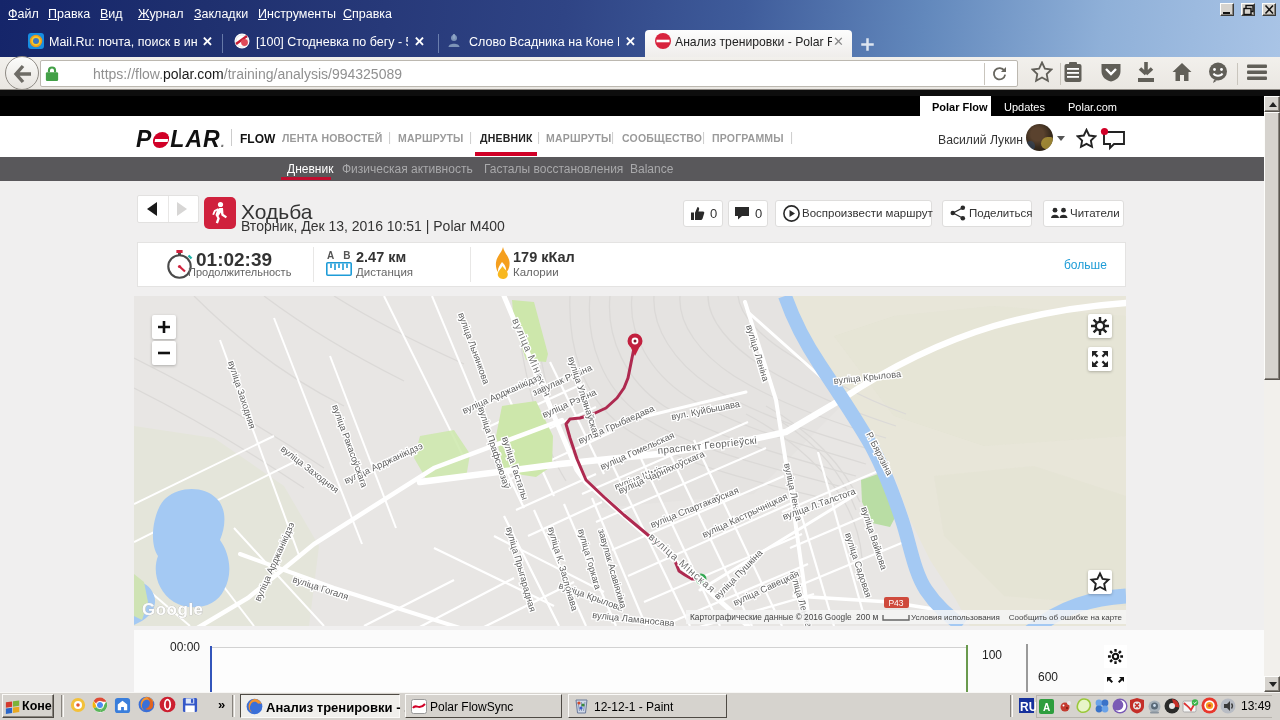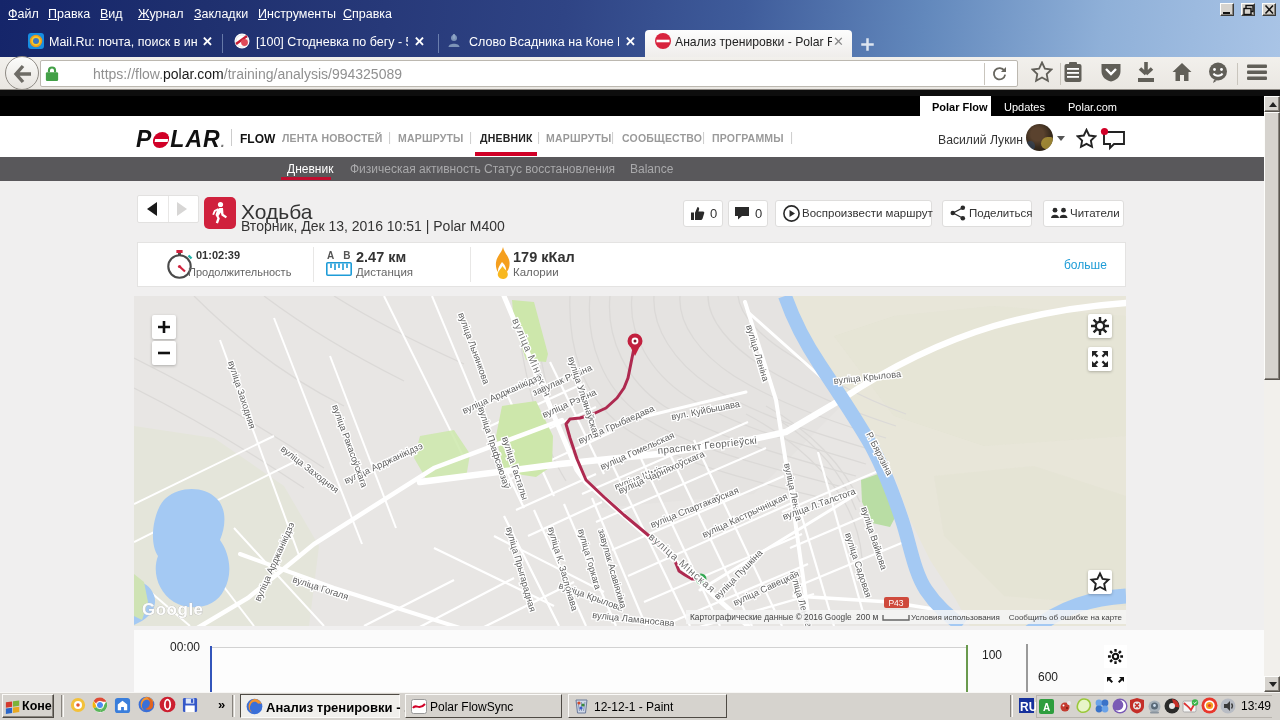--- a/index.html
+++ b/index.html
@@ -184,22 +184,22 @@
 <svg class="abs" style="left:1076px;top:128px" width="21" height="21" viewBox="0 0 21 21">
     <path d="M10.5 1.8 L13.2 7.5 L19.4 8.3 L14.9 12.6 L16 18.8 L10.5 15.8 L5 18.8 L6.1 12.6 L1.6 8.3 L7.8 7.5 Z" fill="none" stroke="#222" stroke-width="1.9"></path>
   </svg>
 <svg class="abs" style="left:1100px;top:127px" width="26" height="24" viewBox="0 0 26 24">
     <path d="M4 5 H24 V17 H14 L10 21 V17 H4 Z" fill="none" stroke="#222" stroke-width="1.9"></path>
     <circle cx="4.5" cy="4.5" r="3.6" fill="#d10027"></circle>
   </svg>
 
 <div class="subitem" style="left:287px;color:#fff">Дневник</div>
 <div class="abs" style="left:281px;top:177px;width:50px;height:3px;background:#c00e2f"></div>
-<div class="subitem" style="left:350px">Физическая активность</div>
-<div class="subitem" style="left:484px">Статус восстановления</div>
+<div class="subitem" style="left:342px">Физическая активность</div>
+<div class="subitem" style="left:484px">Гасталы восстановления</div>
 <div class="subitem" style="left:630px">Balance</div>
 
 <div class="abs" style="left:137px;top:195px;width:62px;height:28px;background:#fff;border:1px solid #e2e1e0;border-radius:2px"></div>
 <div class="abs" style="left:168px;top:196px;width:1px;height:26px;background:#e8e7e6"></div>
 <div class="abs" style="left:147px;top:202px;width:0;height:0;border-top:7px solid transparent;border-bottom:7px solid transparent;border-right:10px solid #1a1a1a"></div>
 <div class="abs" style="left:177px;top:202px;width:0;height:0;border-top:7px solid transparent;border-bottom:7px solid transparent;border-left:10px solid #d7d6d5"></div>
 
 <div class="abs" style="left:204px;top:197px;width:32px;height:32px;background:#d0213d;border-radius:5px"></div>
 <svg class="abs" style="left:204px;top:197px" width="32" height="32" viewBox="0 0 32 32">
     <g fill="#fff">
@@ -251,21 +251,21 @@
 <div class="abs" style="left:313px;top:247px;width:1px;height:35px;background:#e8e7e6"></div>
 <div class="abs" style="left:470px;top:247px;width:1px;height:35px;background:#e8e7e6"></div>
 <svg class="abs" style="left:165px;top:249px" width="29" height="31" viewBox="0 0 29 31">
     <circle cx="14.5" cy="17.5" r="11.2" fill="none" stroke="#4a4a4a" stroke-width="2.1"></circle>
     <rect x="11.4" y="1" width="6.2" height="3" fill="#d0213d"></rect>
     <rect x="13" y="4" width="3" height="3" fill="#4a4a4a"></rect>
     <path d="M23.5 6.5 L26.5 9.5" stroke="#20b4aa" stroke-width="2.4"></path>
     <path d="M14.5 17.5 L20 22.5" stroke="#d0213d" stroke-width="2.2"></path>
     <circle cx="14.5" cy="17.5" r="1.6" fill="#d0213d"></circle>
   </svg>
-<div class="abs" style="left:196px;top:249px;font-size:11px;font-weight:bold;color:#333">01:02:39</div>
+<div class="abs" style="left:196px;top:249px;font-size:19px;font-weight:bold;color:#333">01:02:39</div>
 <div class="abs" style="left:188px;top:266px;font-size:11px;color:#666">Продолжительность</div>
 <div class="abs" style="left:327px;top:250px;font-size:10px;font-weight:bold;color:#555">А<span style="margin-left:9px">В</span></div>
 <svg class="abs" style="left:326px;top:262px" width="26" height="14" viewBox="0 0 26 14">
     <rect x="0.8" y="0.8" width="24.4" height="12.4" fill="#fff" stroke="#1e9cd7" stroke-width="1.6" rx="1"></rect>
     <path d="M5 1.5 V6 M9 1.5 V8 M13 1.5 V6 M17 1.5 V8 M21 1.5 V6" stroke="#1e9cd7" stroke-width="1.6"></path>
   </svg>
 <div class="abs" style="left:356px;top:249px;font-size:14.5px;font-weight:bold;color:#333">2.47 км</div>
 <div class="abs" style="left:356px;top:266px;font-size:11.5px;color:#666">Дистанция</div>
 <svg class="abs" style="left:494px;top:247px" width="18" height="33" viewBox="0 0 18 33">
     <path d="M9 0 C10 6 15 9 15.5 15 C16 20 14 24 12 26 C13 20 10 17 8 15 C6 18 3.5 21 4 25 C2.5 23 1.5 19 2 15.5 C3 8 8 6 9 0 Z" fill="#f59f1e"></path>

